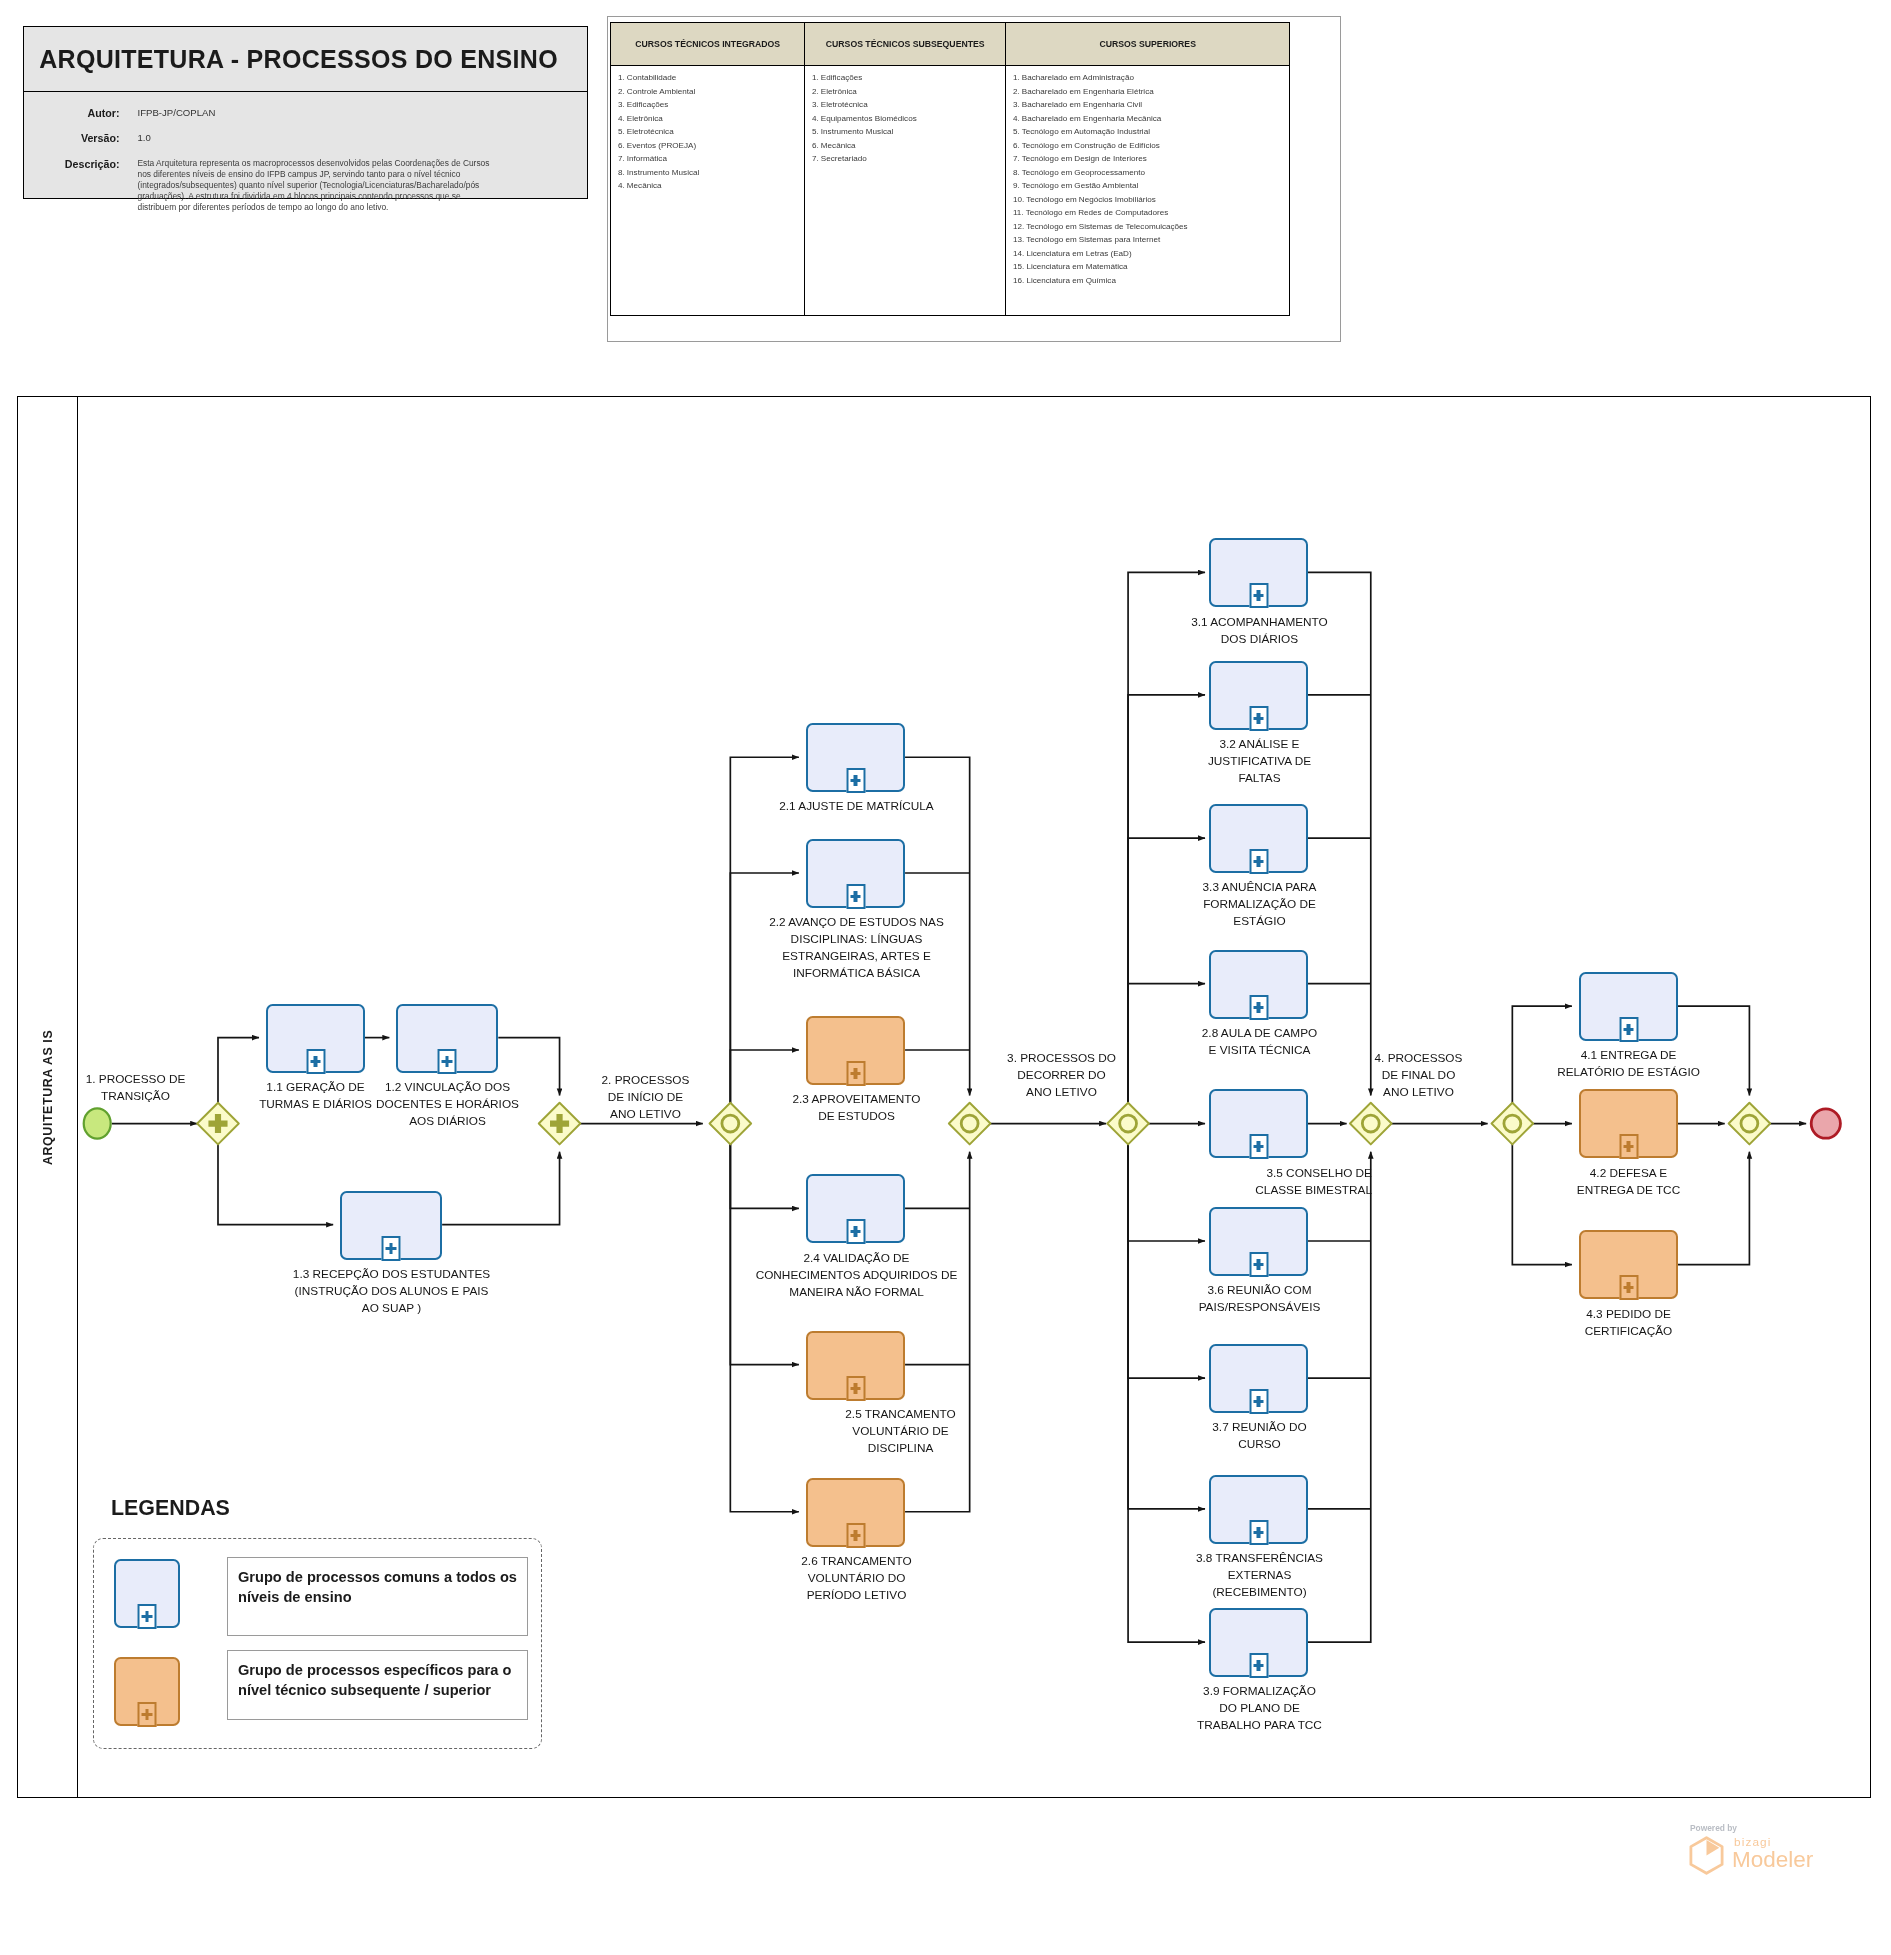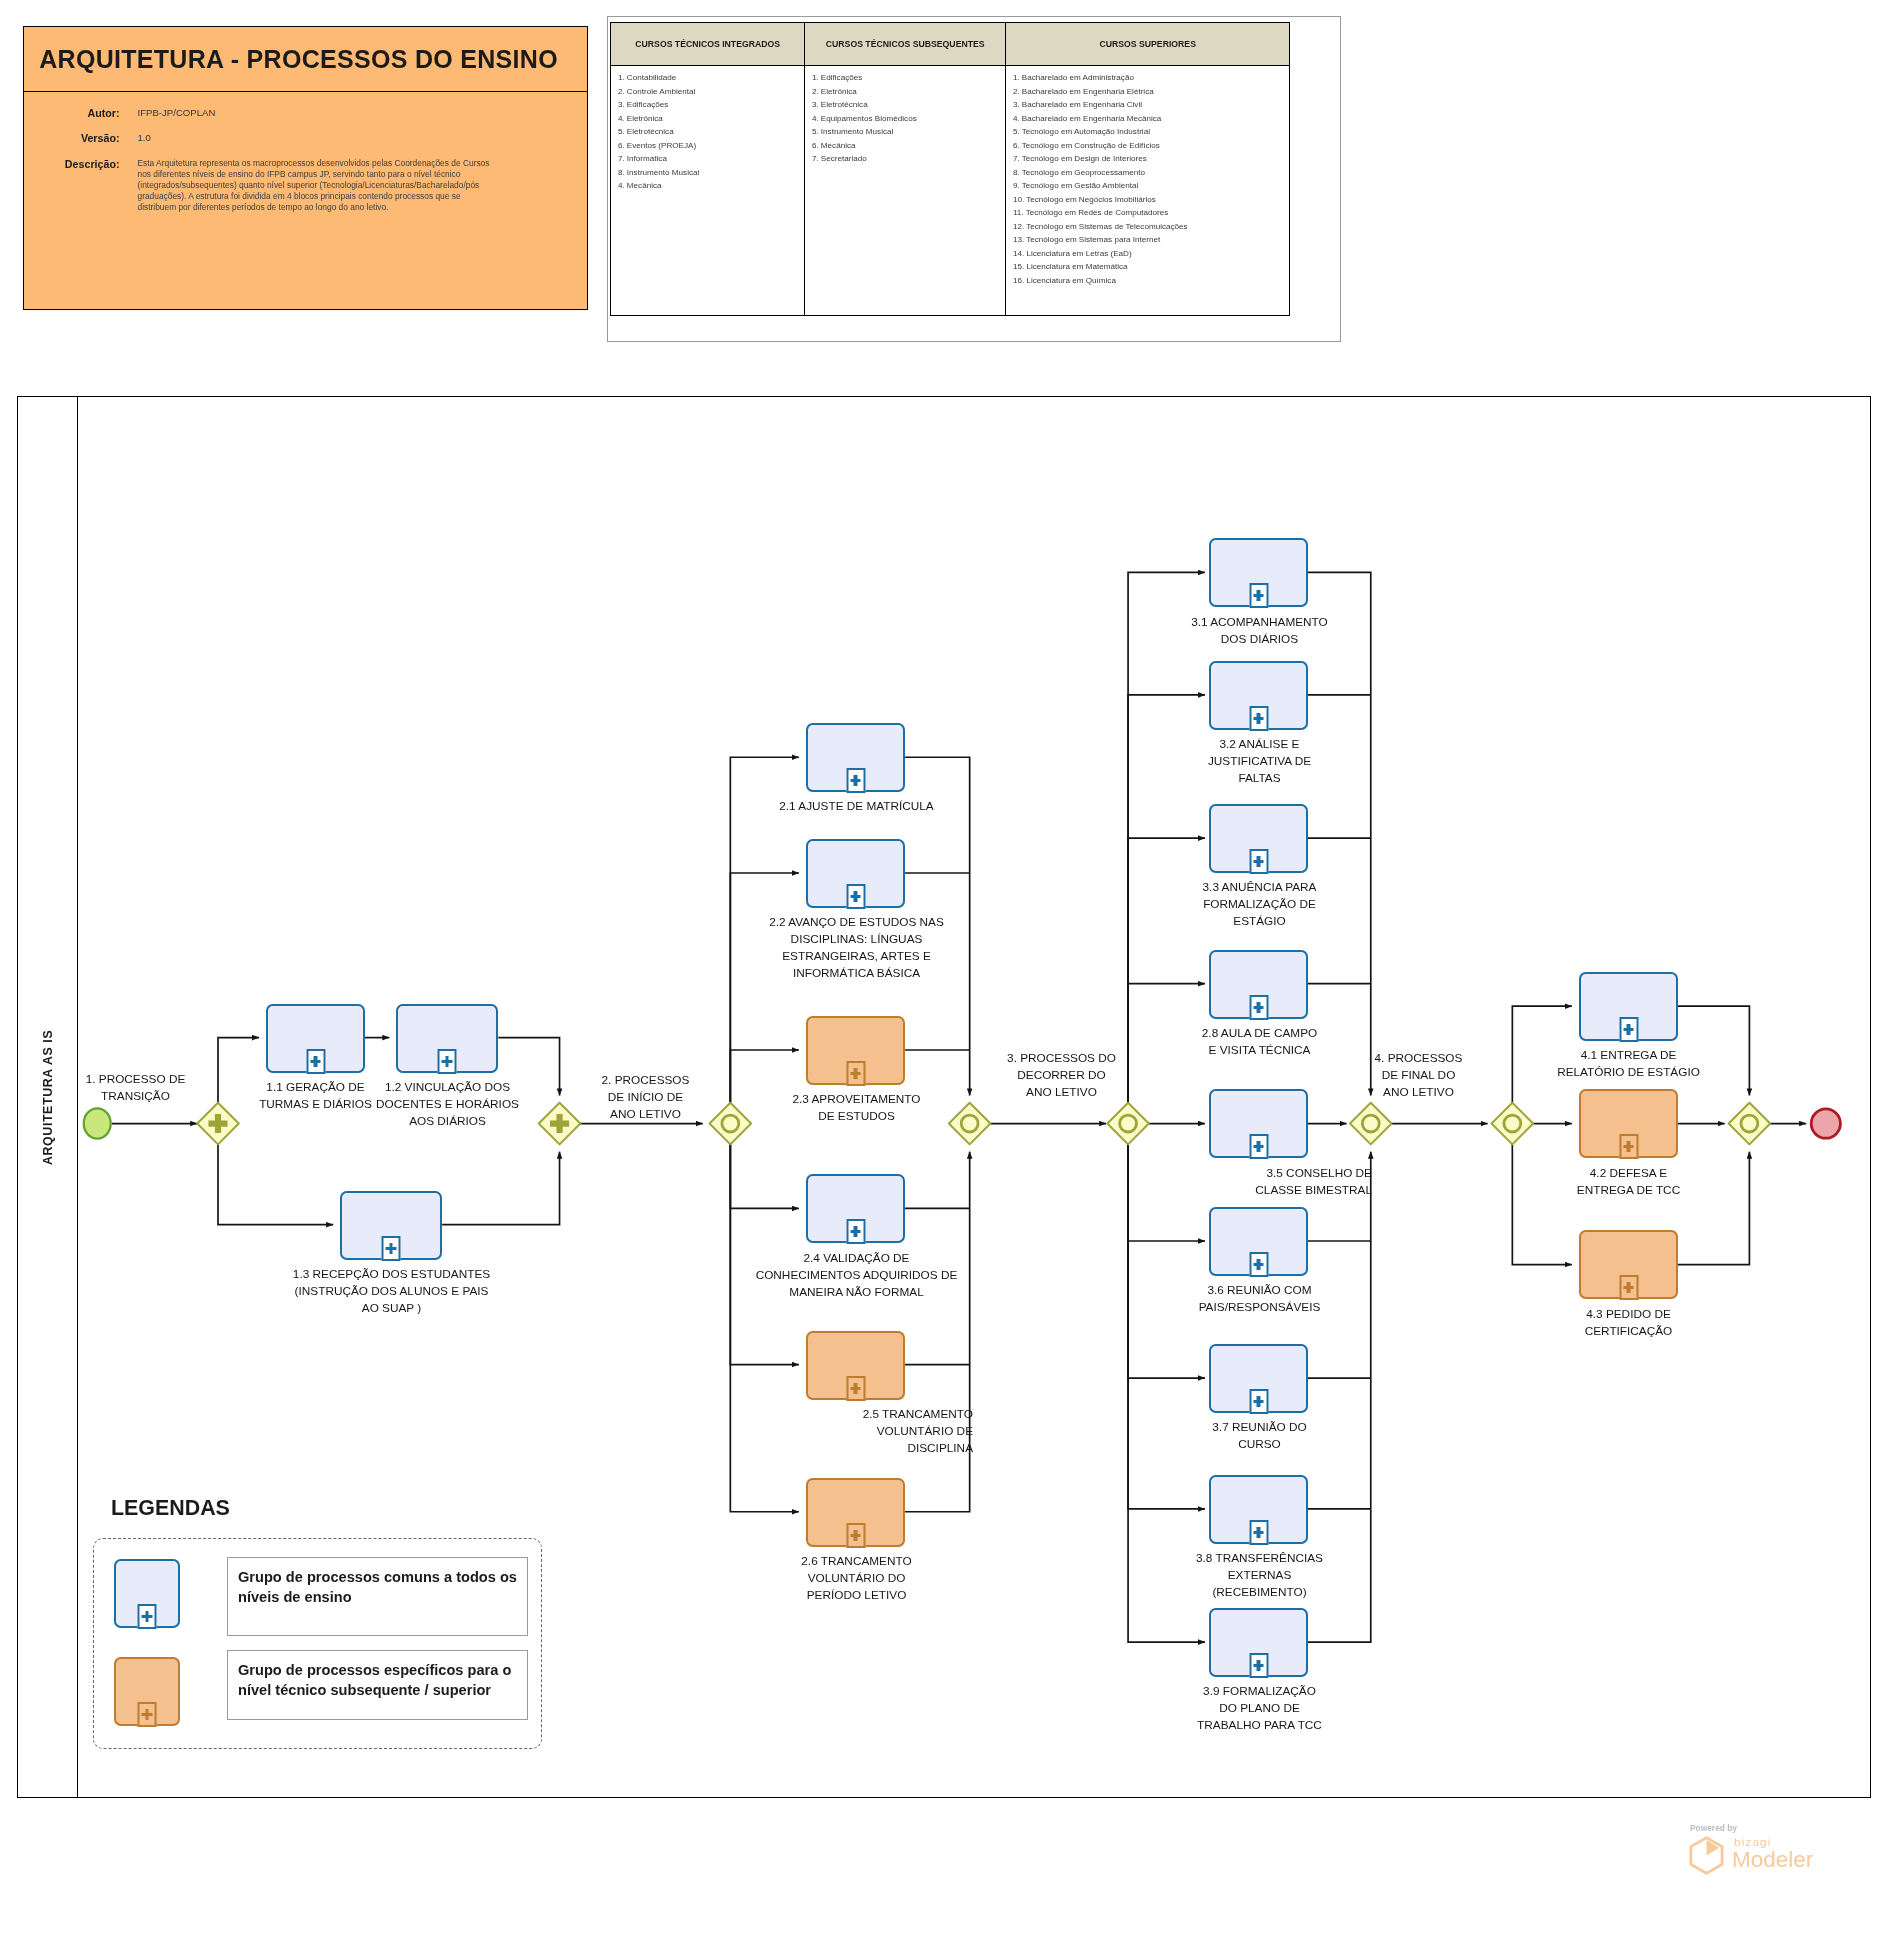--- a/index.html
+++ b/index.html
@@ -15,22 +15,22 @@
     --end-stroke:#ae1b25;
     --table-header-bg:#ddd8c2;
     --bizagi-orange:#f8c99b;
   }
   html,body{margin:0;padding:0;background:#fff;}
   #canvas{
     position:relative;width:1891px;height:1955px;background:#fff;
     font-family:"Liberation Sans", sans-serif;color:#1b1b1b;overflow:hidden;
   }
   
-  .title-block{position:absolute;left:22.5px;top:26px;width:565px;height:284px;
-    border:1.7px solid #000;box-sizing:border-box;background:#fdba74;}
+  .title-block{position:absolute;left:22.5px;top:26px;width:565px;height:173px;
+    border:1.7px solid #000;box-sizing:border-box;background:#e5e5e5;}
   .title-row{height:65px;border-bottom:1.7px solid #000;display:flex;align-items:center;padding-left:15.7px;box-sizing:border-box;}
   .title-row h1{font-size:25px;margin:0;font-weight:bold;letter-spacing:0.3px;}
   .tb-fields{padding-top:14.6px;}
   .tb-field{display:flex;margin-bottom:13.5px;}
   .tb-field .lab{width:96px;text-align:right;font-weight:bold;font-size:10.7px;flex:0 0 96px;}
   .tb-field .val{padding-left:18px;font-size:9px;color:#3c3c3c;}
   .tb-field .val.single{font-size:9.6px;color:#333;}
   .tb-field .val.desc{width:360px;font-size:8.4px;line-height:11.2px;}
   
   .courses-frame{position:absolute;left:607px;top:15.7px;width:734px;height:326px;
@@ -324,21 +324,21 @@
 DE ESTUDOS</div>
     <div class="task" style="left: 806px; top: 1174px; width: 99px;">
       <div class="sub-marker"></div>
     </div>
     <div class="node-label" style="left: 856px; top: 1250px;">2.4 VALIDAÇÃO DE
 CONHECIMENTOS ADQUIRIDOS DE
 MANEIRA NÃO FORMAL</div>
     <div class="task specific" style="left: 806px; top: 1331px; width: 99px;">
       <div class="sub-marker"></div>
     </div>
-    <div class="node-label" style="left: 860px; top: 1406px; text-align: right;">2.5 TRANCAMENTO
+    <div class="node-label" style="left: 900px; top: 1406px;">2.5 TRANCAMENTO
 VOLUNTÁRIO DE
 DISCIPLINA</div>
     <div class="task specific" style="left: 806px; top: 1478px; width: 99px;">
       <div class="sub-marker"></div>
     </div>
     <div class="node-label" style="left: 856px; top: 1553px;">2.6 TRANCAMENTO
 VOLUNTÁRIO DO
 PERÍODO LETIVO</div>
     <div class="task" style="left: 1209px; top: 538px; width: 99px;">
       <div class="sub-marker"></div>

